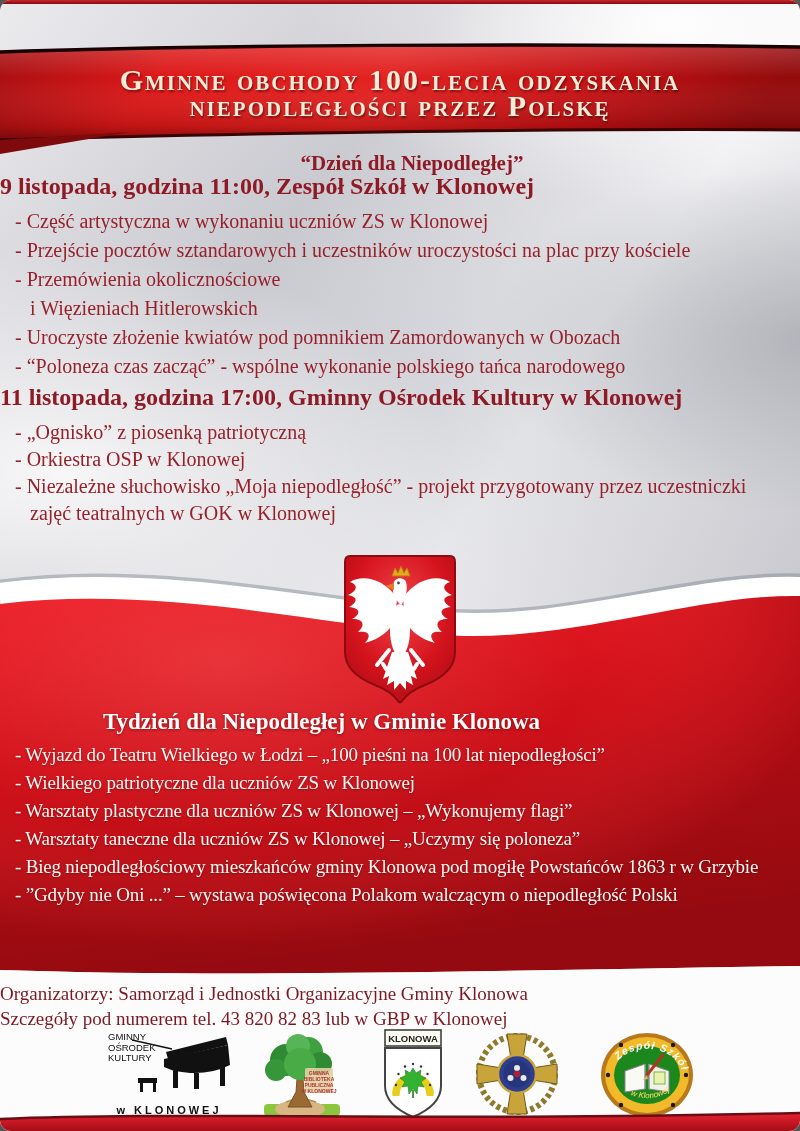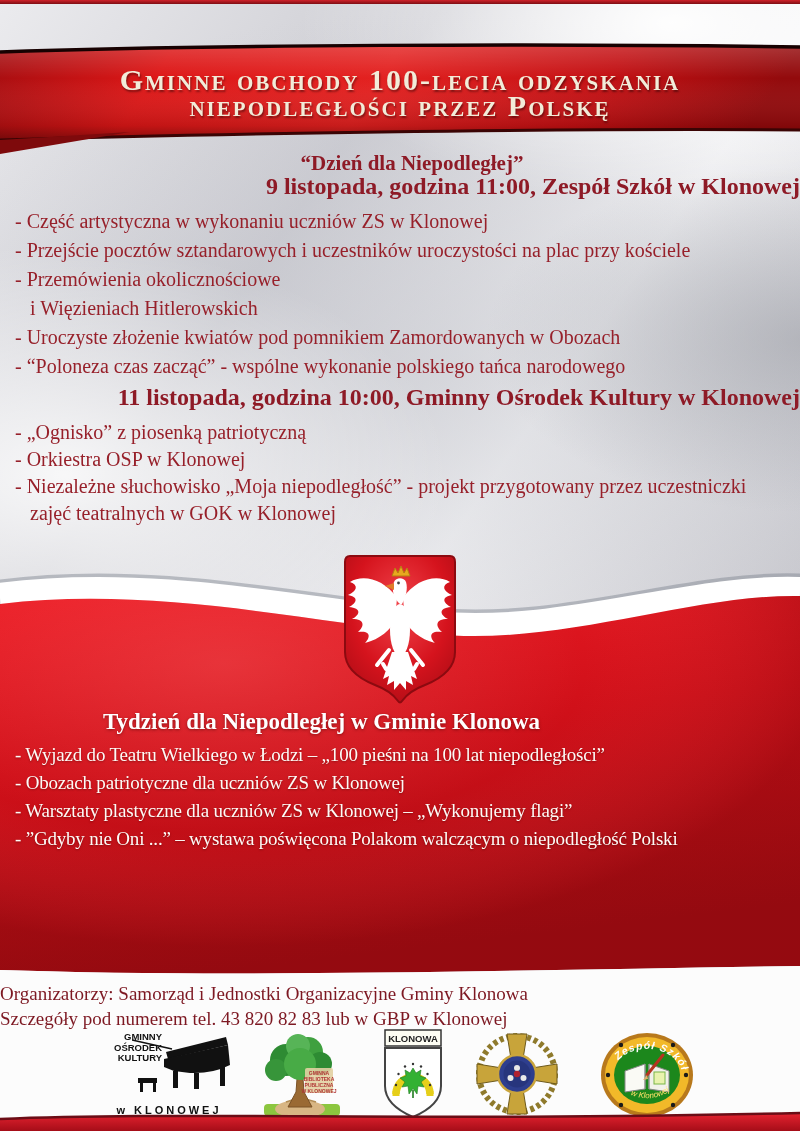--- a/index.html
+++ b/index.html
@@ -5,52 +5,53 @@
   html,body{margin:0;padding:0;background:#555;}
   .poster{
     position:relative;width:800px;height:1131px;overflow:hidden;margin:0 auto;
     font-family:"Liberation Serif",serif;
     background:
       radial-gradient(ellipse 620px 300px at 84% 2%, rgba(255,255,255,.95) 0%, rgba(255,255,255,0) 60%),
       radial-gradient(ellipse 520px 280px at 101% 30%, rgba(150,152,160,.55) 0%, rgba(150,152,160,0) 62%),
       radial-gradient(ellipse 700px 420px at 8% 42%, rgba(255,255,255,.85) 0%, rgba(255,255,255,0) 55%),
       radial-gradient(ellipse 900px 520px at 55% 33%, rgba(186,188,196,.40) 0%, rgba(186,188,196,0) 70%),
       linear-gradient(125deg,#ebebee 0%,#cdcdd3 28%,#f3f3f5 52%,#c7c7cd 78%,#e2e2e4 100%);
+    border-radius: 11px;
   }
   .abs{position:absolute;}
   .top-strip{left:0;top:0;width:800px;height:4px;background:linear-gradient(#d0222a,#7e0d13);}
   .ribbon{left:0;top:42px;}
   .title{left:0;width:800px;text-align:center;color:#f2ecd9;font-weight:bold;
          font-variant:small-caps;letter-spacing:2px;font-size:30px;line-height:36px;
          text-shadow:1px 2px 2px rgba(20,0,0,.45);}
   .title.l1{top:62px;}
   .title.l2{top:88px;}
   .h-small{left:12px;width:800px;top:151px;text-align:center;color:#8e1a26;font-weight:bold;font-size:21px;}
-  .h-big{left:0;width:800px;text-align:right;color:#8e1a26;font-weight:bold;font-size:24px;}
+  .h-big{left:0;width:800px;text-align:left;color:#8e1a26;font-weight:bold;font-size:24px;}
   .s1sub{top:173px;}
   .s2sub{top:384px;}
   .list{left:15px;width:780px;color:#97202a;font-size:20px;}
   .list .li{white-space:pre;}
   .list1{top:207px;}
   .list1 .li{line-height:29px;}
   .list2{top:419px;}
   .list2 .li{line-height:27px;}
   .h-white{left:0;width:643px;top:709px;text-align:center;color:#ffffff;font-weight:bold;font-size:23px;
            text-shadow:0 1px 3px rgba(60,0,0,.5);}
   .list3{top:741px;color:#fdfbf7;font-size:19px;letter-spacing:-0.2px;text-shadow:0 1px 2px rgba(70,0,0,.45);}
   .list3 .li{line-height:28px;}
   .white-bottom{left:0;top:1006px;width:800px;height:125px;background:#fcfcfc;}
   .footer{left:0;width:800px;color:#7d1822;font-size:19px;}
   .f1{top:983px;}
   .f2{top:1008px;}
   .eagle{left:339px;top:552px;}
   .logos{left:0;top:1030px;width:800px;height:90px;}
   .logo{position:absolute;}
   .gok{left:106px;top:2px;width:126px;height:84px;font-family:"Liberation Sans",sans-serif;color:#111;}
-  .gok-top{position:absolute;left:8px;top:0;font-size:9.5px;font-weight:bold;line-height:10.5px;text-align:right;}
+  .gok-top{position:absolute;left:2px;top:0;font-size:9.5px;font-weight:normal;line-height:10.5px;}
   .gok-piano{position:absolute;right:0;top:0;}
   .gok-bottom{position:absolute;left:0;bottom:0;width:100%;text-align:center;font-size:11px;
               font-weight:bold;letter-spacing:3px;}
   .lib{left:258px;top:2px;}
   .klo{left:380px;top:-2px;}
   .osp{left:474px;top:0;}
   .sch{left:599px;top:1px;}
   .bottom-stripe{left:0;top:1106px;}
   svg text{font-family:"Liberation Sans",sans-serif;}
 </style>
@@ -116,21 +117,21 @@
   <div class="abs h-big s1sub">9 listopada, godzina 11:00, Zespół Szkół w Klonowej</div>
   <div class="abs list list1">
     <div class="li">- Część artystyczna w wykonaniu uczniów ZS w Klonowej</div>
     <div class="li">- Przejście pocztów sztandarowych i uczestników uroczystości na plac przy kościele</div>
     <div class="li">- Przemówienia okolicznościowe</div>
     <div class="li">   i Więzieniach Hitlerowskich</div>
     <div class="li">- Uroczyste złożenie kwiatów pod pomnikiem Zamordowanych w Obozach</div>
     <div class="li">- “Poloneza czas zacząć” - wspólne wykonanie polskiego tańca narodowego</div>
   </div>
 
-  <div class="abs h-big s2sub">11 listopada, godzina 10:00, Gminny Ośrodek Kultury w Klonowej</div>
+  <div class="abs h-big s2sub">11 listopada, godzina 17:00, Gminny Ośrodek Kultury w Klonowej</div>
   <div class="abs list list2">
     <div class="li">- „Ognisko” z piosenką patriotyczną</div>
     <div class="li">- Orkiestra OSP w Klonowej</div>
     <div class="li">- Niezależne słuchowisko „Moja niepodległość” - projekt przygotowany przez uczestniczki</div>
     <div class="li">   zajęć teatralnych w GOK w Klonowej</div>
   </div>
 
   <svg class="abs eagle" width="122" height="152" viewBox="0 0 122 152">
     <defs>
       <radialGradient id="sh" cx="0.5" cy="0.35" r="0.8">
@@ -156,22 +157,24 @@
 
     <path d="M55,31 L46,34 L55,38 Z" fill="#e07b28"></path>
     <circle cx="59.5" cy="31" r="1.4" fill="#444"></circle>
 
     <path d="M53,24 L56,16 L59,21 L62,14 L65,21 L68,16 L71,24 Z" fill="#e8a81e" stroke="#b77d12" stroke-width="1"></path>
   </svg>
 
   <div class="abs h-white">Tydzień dla Niepodległej w Gminie Klonowa</div>
   <div class="abs list list3">
     <div class="li">- Wyjazd do Teatru Wielkiego w Łodzi – „100 pieśni na 100 lat niepodległości”</div>
-    <div class="li">- Obozach patriotyczne dla uczniów ZS w Klonowej</div>
+    <div class="li">- Wielkiego patriotyczne dla uczniów ZS w Klonowej</div>
     <div class="li">- Warsztaty plastyczne dla uczniów ZS w Klonowej – „Wykonujemy flagi”</div>
+    <div class="li">- Warsztaty taneczne dla uczniów ZS w Klonowej – „Uczymy się poloneza”</div>
+    <div class="li">- Bieg niepodległościowy mieszkańców gminy Klonowa pod mogiłę Powstańców 1863 r w Grzybie</div>
     <div class="li">- ”Gdyby nie Oni ...” – wystawa poświęcona Polakom walczącym o niepodległość Polski</div>
   </div>
 
   <div class="abs footer f1">Organizatorzy: Samorząd i Jednostki Organizacyjne Gminy Klonowa</div>
   <div class="abs footer f2">Szczegóły pod numerem tel. 43 820 82 83 lub w GBP w Klonowej</div>
 
   <div class="abs logos">
 
     <div class="logo gok">
       <div class="gok-top">

